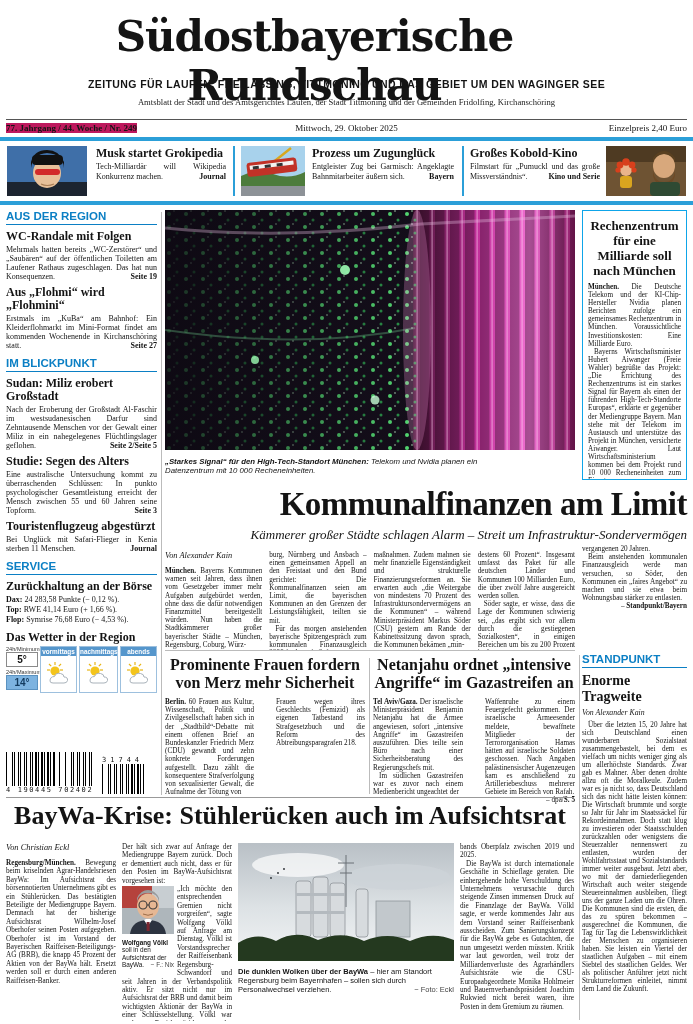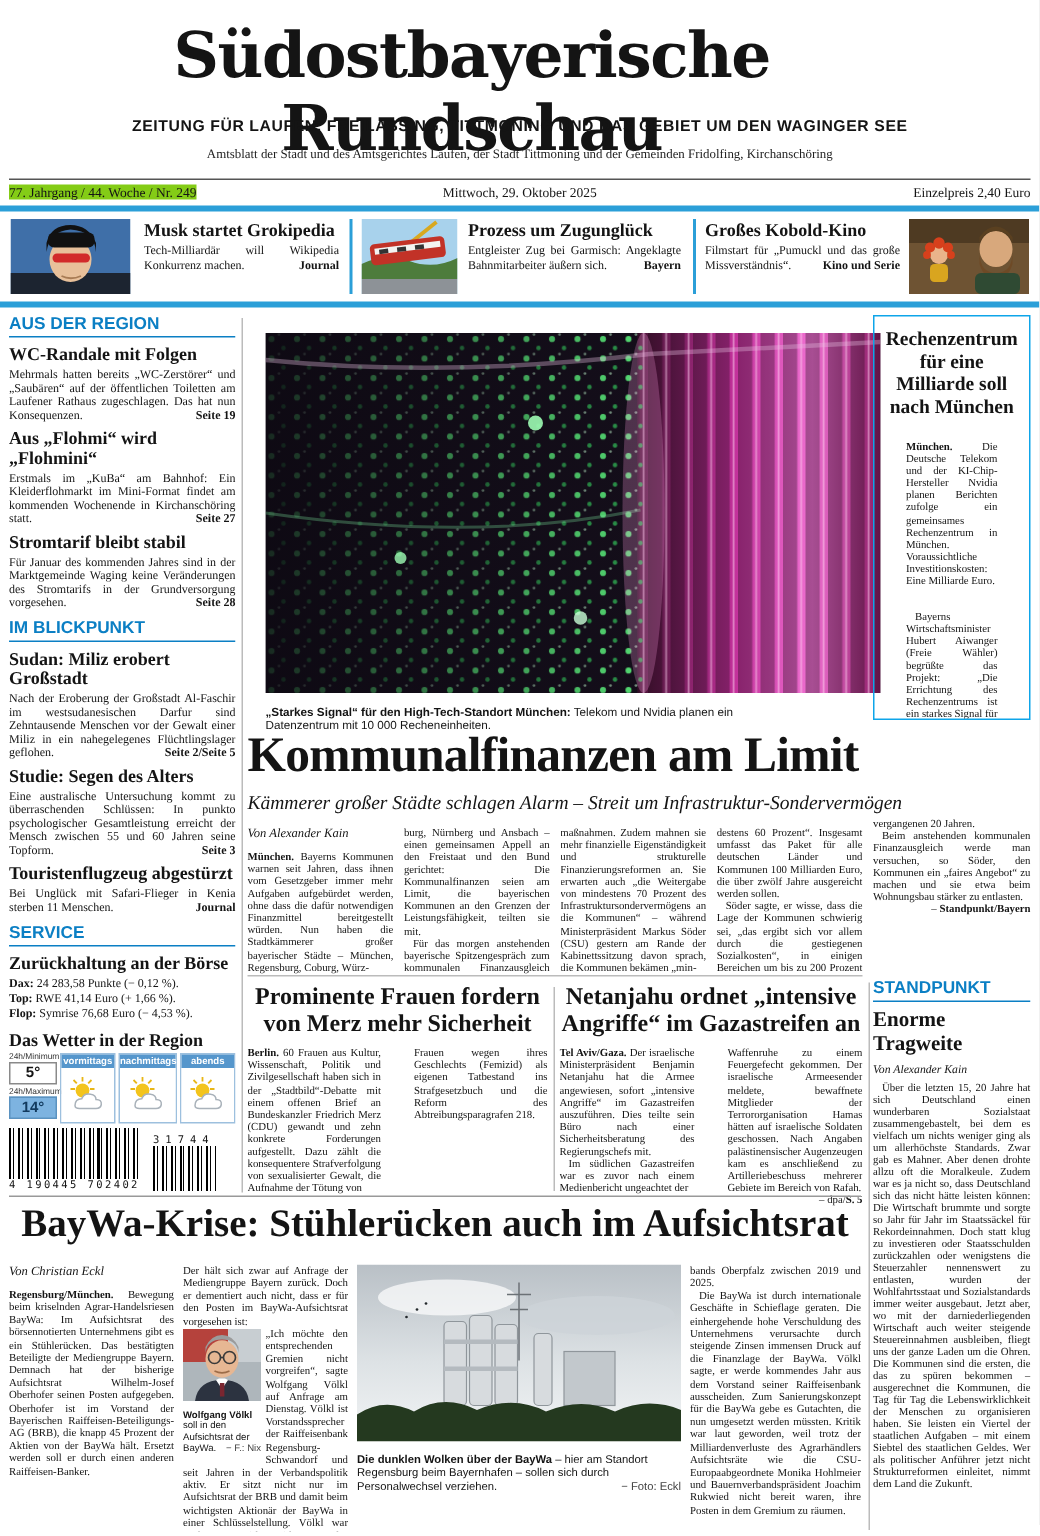--- a/index.html
+++ b/index.html
@@ -44,31 +44,31 @@
   .wx-cell-h{background:#5596cc;color:#fff;font-family:"Liberation Sans",sans-serif;
     font-weight:bold;font-size:6.4px;line-height:9px;text-align:center;}
   .wx-ic{height:36px;display:flex;align-items:center;justify-content:center;background:#fff;}
   
   .bc-row{position:absolute;bottom:2px;left:0;width:151px;display:flex;gap:8px;align-items:flex-end;}
   .bc{background-color:#fff;height:34px;
     background-image:repeating-linear-gradient(90deg,#000 0 1.4px,#fff 1.4px 2.6px,#000 2.6px 3.3px,#fff 3.3px 5.9px),
                      repeating-linear-gradient(90deg,rgba(0,0,0,0) 0 4px,#000 4px 5.4px,rgba(0,0,0,0) 5.4px 9px);}
   .bc-num{font-family:"DejaVu Sans Mono",monospace;font-size:7px;letter-spacing:1.6px;}
   
-  .main-photo{position:absolute;left:165px;top:210px;width:328px;margin:12px;}
+  .main-photo{position:absolute;left:165px;top:210px;width:328px;margin:0;font-style:italic;}
   .caption{font-family:"Liberation Sans",sans-serif;font-size:7.8px;line-height:9px;margin-top:3px;}
   .cap-b{font-weight:bold;}
   
   .dc-box{position:absolute;left:582px;top:210px;width:93px;height:254px;border:1px solid #0ea5e9;
     padding:7px 5px;overflow:hidden;}
   .dc-title{font-weight:bold;font-size:13px;line-height:15px;text-align:center;margin:0 0 5px;}
-  .tiny-just{font-size:7.2px;line-height:8.1px;text-align:justify;margin:16px;}
+  .tiny-just{font-size:7.2px;line-height:8.1px;text-align:justify;margin:0;}
   .tiny-just.ind{text-indent:6px;}
   
-  .lead-headwrap{position:absolute;left:165px;top:486px;width:522px;text-align:left;}
+  .lead-headwrap{position:absolute;left:165px;top:486px;width:522px;text-align:right;}
   .lead-head{font-weight:bold;font-size:33px;line-height:36px;letter-spacing:-.5px;margin:0;}
   .lead-sub{font-size:13px;line-height:15px;margin:5px 0 0;font-style:italic;}
   .lead-cols{position:absolute;left:165px;top:551px;width:410px;height:99px;display:flex;gap:7px;overflow:hidden;}
   .col{flex:1;overflow:hidden;}
   .body-sm{font-size:7.2px;line-height:8.2px;text-align:justify;margin:0;}
   .body-sm.ind{text-indent:6px;}
   .byline{font-style:italic;font-size:8.4px;line-height:10px;margin:0 0 6px;}
   .col5{position:absolute;left:582px;top:545px;width:105px;height:100px;overflow:hidden;}
   .sigline{text-align:right;font-size:7.2px;line-height:9px;}
   .sigf{float:right;}
@@ -98,21 +98,21 @@
 </head>
 <body>
 
 <div class="page">
 
   <h1 class="mast-title">Südostbayerische Rundschau</h1>
   <div class="mast-sub">ZEITUNG FÜR LAUFEN, FREILASSING, TITTMONING UND DAS GEBIET UM DEN WAGINGER SEE</div>
   <div class="mast-amt">Amtsblatt der Stadt und des Amtsgerichtes Laufen, der Stadt Tittmoning und der Gemeinden Fridolfing, Kirchanschöring</div>
   <div class="hairline" style="top:119px;left:6px;width:681px;"></div>
   <div class="info-row">
-    <span style="z-index:1;background:#84cc16;">77. Jahrgang / 44. Woche / Nr. 249</span>
+    <span style="z-index:1;background:#be185d;font-weight:bold;">77. Jahrgang / 44. Woche / Nr. 249</span>
     <span class="mid">Mittwoch, 29. Oktober 2025</span>
     <span style="z-index:1;background:#fff;">Einzelpreis 2,40 Euro</span>
   </div>
   <div class="bluebar" style="top:137px;"></div>
 
   <svg class="tz-img" style="left:7px;width:80px;" viewBox="0 0 80 50">
     <rect width="80" height="50" fill="#3f6fa8"></rect>
       <rect y="36" width="80" height="14" fill="#1c2430"></rect>
     <ellipse cx="40" cy="27" rx="14" ry="15" fill="#e8c09a"></ellipse>
     <path d="M24 22 Q26 8 40 7 Q56 8 57 22 L57 16 Q52 4 40 4 Q27 4 24 16 Z" fill="#111"></path>
@@ -177,25 +177,20 @@
 
       <div>
         <div class="item-head">WC-Randale mit Folgen</div>
         <p class="sb-body"><span>Mehrmals hatten bereits „WC-Zerstörer“ und „Saubären“ auf der öffentlichen Toiletten am Laufener Rathaus zugeschlagen. Das hat nun Konsequenzen.</span>
           <b class="pageref">Seite 19</b></p>
       </div>
       <div>
         <div class="item-head">Aus „Flohmi“ wird „Flohmini“</div>
         <p class="sb-body"><span>Erstmals im „KuBa“ am Bahnhof: Ein Kleiderflohmarkt im Mini-Format findet am kommenden Wochenende in Kirchanschöring statt.</span>
           <b class="pageref">Seite 27</b></p>
-      </div>
-      <div>
-        <div class="item-head">Stromtarif bleibt stabil</div>
-        <p class="sb-body"><span>Für Januar des kommenden Jahres sind in der Marktgemeinde Waging keine Veränderungen des Stromtarifs in der Grundversorgung vorgesehen.</span>
-          <b class="pageref">Seite 28</b></p>
       </div>
 
       <div class="sec-head">IM BLICKPUNKT</div>
 
       <div>
         <div class="item-head">Sudan: Miliz erobert Großstadt</div>
         <p class="sb-body"><span>Nach der Eroberung der Großstadt Al-Faschir im westsudanesischen Darfur sind Zehntausende Menschen vor der Gewalt einer Miliz in ein nahegelegenes Flüchtlingslager geflohen.</span>
           <b class="pageref">Seite 2/Seite 5</b></p>
       </div>
       <div>

